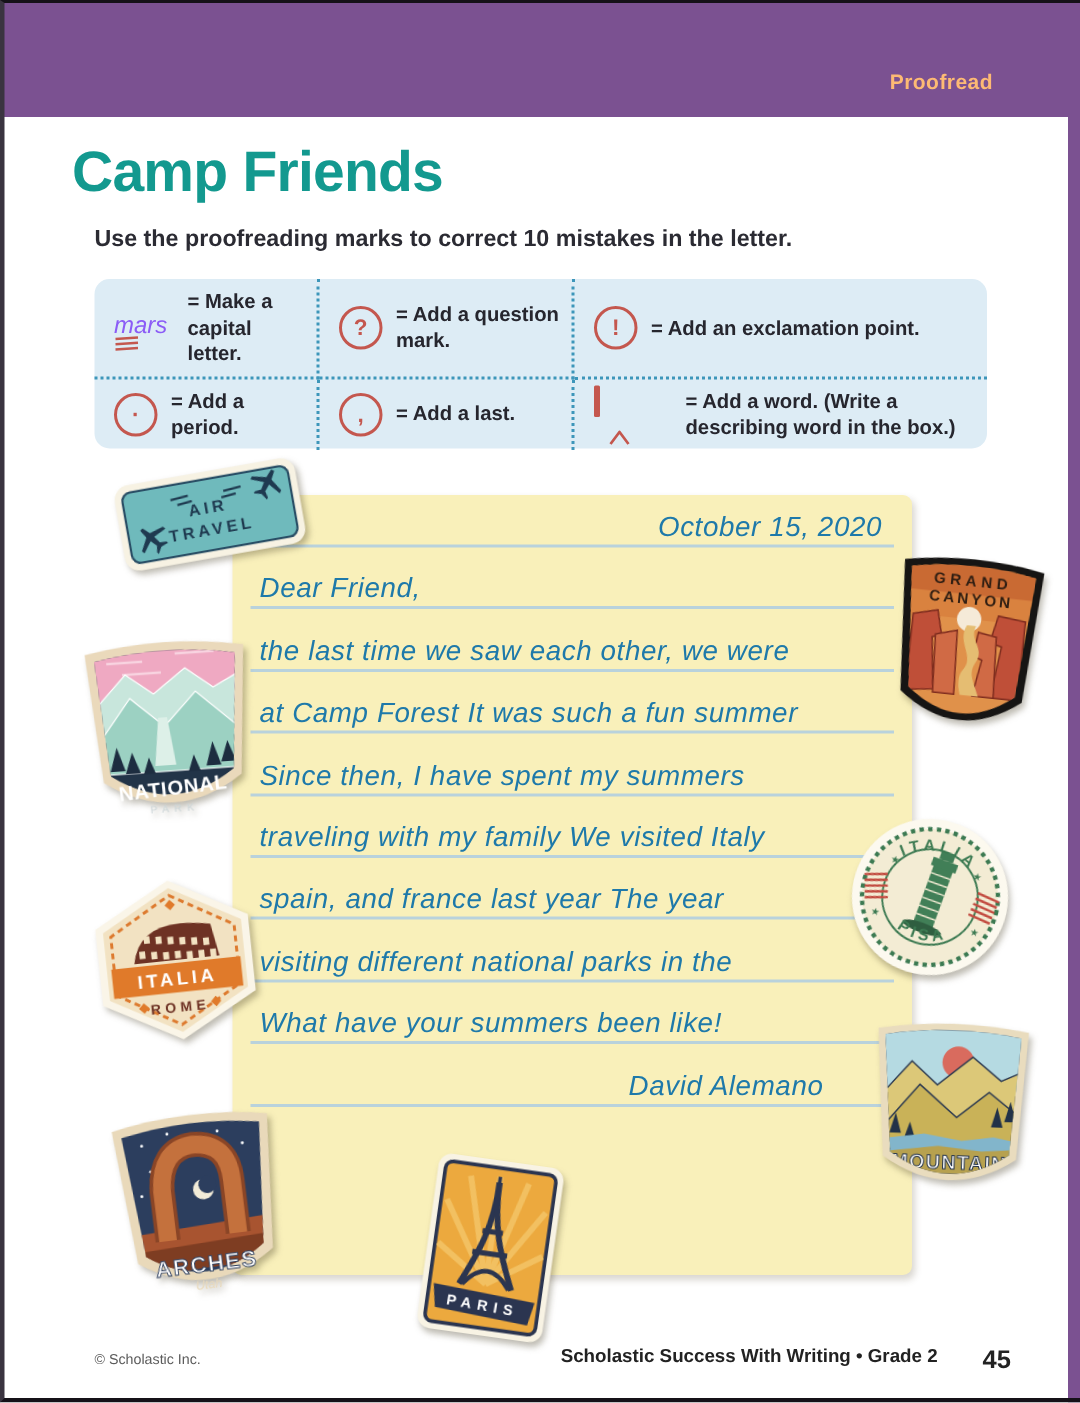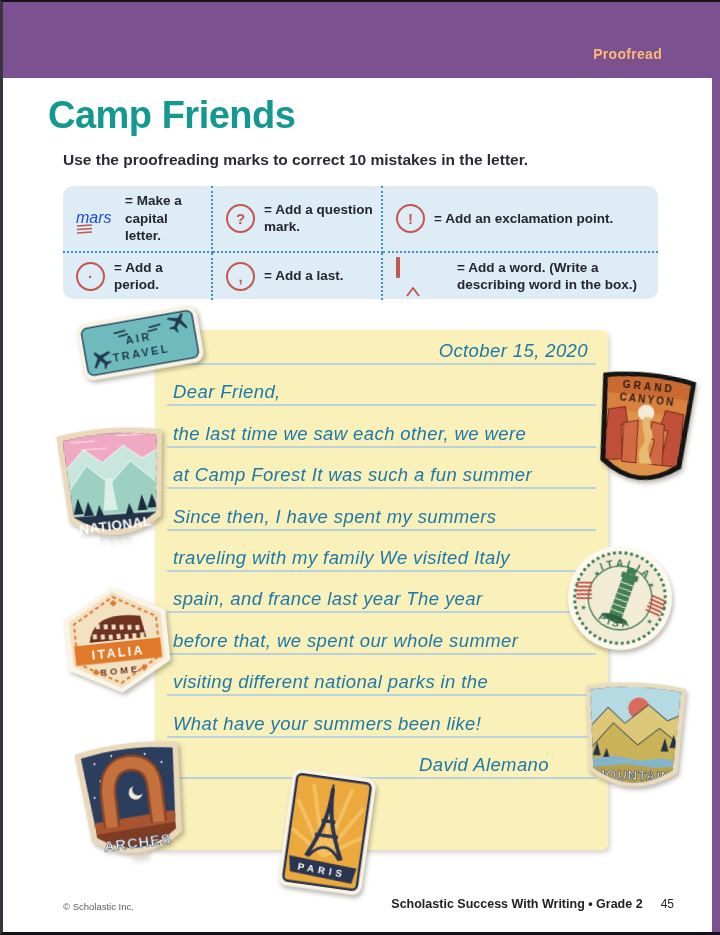--- a/index.html
+++ b/index.html
@@ -23,21 +23,21 @@
   
   .legend{position:absolute;left:63px;top:186px;width:595px;height:113px;background:#ddecf5;border-radius:10px;
           display:grid;grid-template-columns:150px 170px 1fr;grid-template-rows:1fr 1fr;z-index:2;}
   .lcell{display:flex;align-items:center;gap:9px;padding:6px 6px 6px 13px;}
   .lcell.br{border-right:2px dotted #3d96ba;}
   .lcell.bb{border-bottom:2px dotted #3d96ba;}
   .llabel{font-size:13.5px;font-weight:700;color:#26262e;line-height:1.3;}
   .mark-circle{width:25px;height:25px;border:2px solid #c4574e;border-radius:50%;color:#c4574e;
                font-weight:700;font-size:15px;display:flex;align-items:center;justify-content:center;flex:none;}
   .mars-wrap{position:relative;flex:none;width:40px;text-align:left;}
-  .mars-word{font-family:cursive, sans-serif;font-style:italic;font-size:16px;color:#1d4ed8;}
+  .mars-word{font-family:cursive, sans-serif;font-style:italic;font-size:16px;color:#8b5cf6;}
   .mars-lines{position:absolute;left:0;bottom:-7px;}
   .wordbox-wrap{position:relative;flex:none;width:52px;height:26px;margin-bottom:8px;}
   .wordbox{width:50px;height:25px;border:2px solid #c4574e;border-radius:1px;}
   .wordbox-caret{position:absolute;left:10px;bottom:-12px;}
 
   
   .paper{position:absolute;left:155px;top:330px;width:453px;height:520px;background:#f9f0ba;border-radius:6px;
          padding:0 12px;box-sizing:border-box;box-shadow:2px 3px 5px rgba(80,70,40,.22);z-index:1;}
   .lrow{height:38.4px;border-bottom:2px solid #b9d2dc;display:flex;align-items:flex-end;padding-bottom:1px;
         font-family:Liberation Sans, sans-serif;font-style:italic;font-size:18.5px;color:#1e79aa;letter-spacing:.4px;white-space:nowrap;}
@@ -56,21 +56,21 @@
   .st-pisa{left:566px;top:544px;width:108px;height:108px;transform:rotate(12deg);}
   .st-rome{left:58px;top:584px;width:118px;height:112px;transform:rotate(-6deg);}
   .st-mtn{left:578px;top:674px;width:112px;height:132px;transform:rotate(2deg);}
   .st-arch{left:74px;top:734px;width:118px;height:140px;transform:rotate(-7deg);}
   .st-paris{left:284px;top:772px;width:86px;height:120px;transform:rotate(8deg);}
 
   
   .footer-left{position:absolute;left:63px;top:901px;font-size:9.5px;color:#5c5c5c;}
   .footer-right{position:absolute;right:46px;top:897px;font-size:12.5px;color:#222;display:flex;align-items:flex-start;gap:18px;}
   .footer-series{font-weight:600;}
-  .footer-page{font-weight:400;font-size:12px;}
+  .footer-page{font-weight:700;font-size:17px;margin-left:12px;}
 </style>
 </head>
 <body>
 
 <div class="header">
   <div class="header-tag">Proofread</div>
 </div>
 
 <div class="page-title">Camp Friends</div>
 <div class="instruction">Use the proofreading marks to correct 10 mistakes in the letter.</div>
@@ -117,21 +117,20 @@
 </div>
 
 <div class="paper">
   <div class="lrow first t-right">October 15, 2020</div>
   <div class="lrow t-left">Dear Friend,</div>
   <div class="lrow t-left">the last time we saw each other, we were</div>
   <div class="lrow t-left">at Camp Forest It was such a fun summer</div>
   <div class="lrow t-left">Since then, I have spent my summers</div>
   <div class="lrow t-left">traveling with my family We visited Italy</div>
   <div class="lrow t-left">spain, and france last year The year</div>
-  <div class="lrow t-left">before that, we spent our whole summer</div>
   <div class="lrow t-left">visiting different national parks in the</div>
   <div class="lrow t-left">What have your summers been like!</div>
   <div class="lrow t-indent">David Alemano</div>
 </div>
 
 <div class="sticker st-air">
   <svg viewBox="0 0 125 60">
     <rect x="1" y="1" width="123" height="58" rx="10" fill="#f7f2e3"></rect>
     <rect x="6" y="6" width="113" height="48" rx="6" fill="#6fbabc" stroke="#2a4f66" stroke-width="1.5"></rect>
     <path transform="translate(10,30) scale(0.75) rotate(-40 15 13)" fill="#1f3a50" d="M14,0 L17,0 L18,8 L30,13 L30,16 L18,13 L17.5,20 L22,24 L22,26 L15.5,23.5 L9,26 L9,24 L13.5,20 L13,13 L1,16 L1,13 L13,8 Z"></path>

